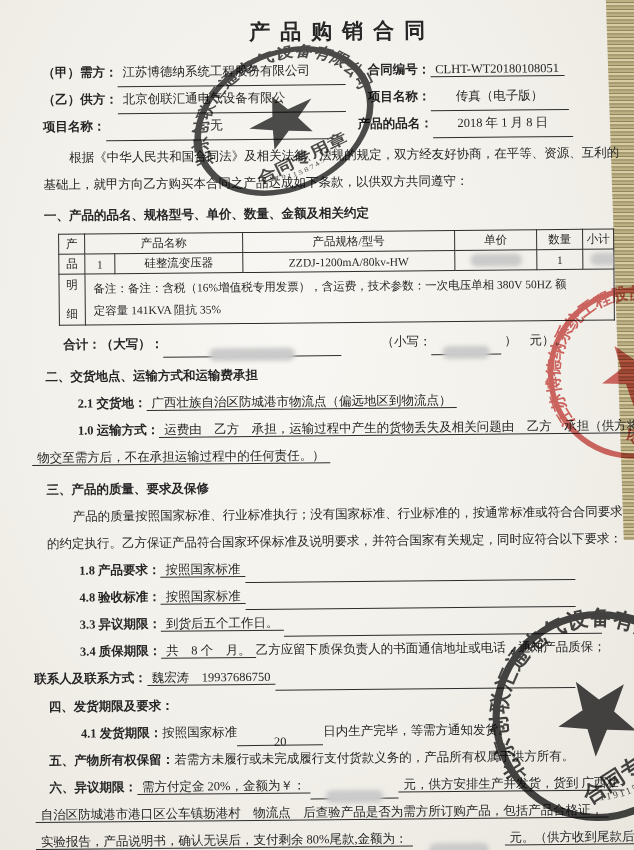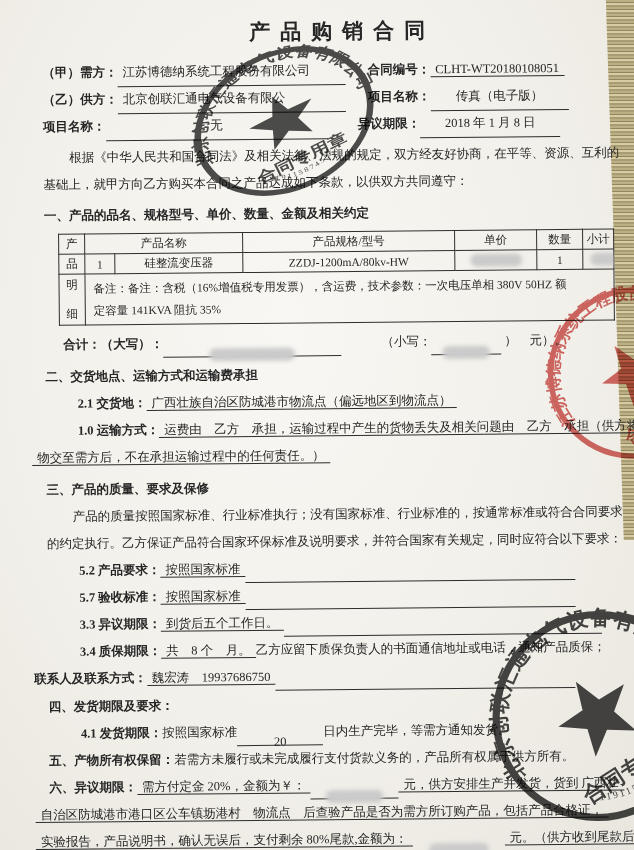--- a/index.html
+++ b/index.html
@@ -46,21 +46,21 @@
       <span class="b">合同编号：</span><span class="u">CLHT-WT20180108051</span>
     </div>
     <div class="line">
       <span class="b">（乙）供方：</span><span class="u" style="display:inline-block;width:218px;">北京创联汇通电气设备有限公</span>
       <span style="display:inline-block;width:16px;"></span>
       <span class="b">项目名称：</span><span class="u" style="display:inline-block;width:128px;text-align:center;">传真（电子版）</span>
     </div>
     <div class="line">
       <span class="b">项目名称：</span><span class="u" style="display:inline-block;width:212px;text-align:center;">无</span>
       <span style="display:inline-block;width:24px;"></span>
-      <span class="b">异议期限：</span><span class="u" style="display:inline-block;width:130px;text-align:center;">2018 年 1 月 8 日</span>
+      <span class="b">产品的品名：</span><span class="u" style="display:inline-block;width:130px;text-align:center;">2018 年 1 月 8 日</span>
     </div>
 
     <div class="line indent1" style="margin-top:4px;">根据《中华人民共和国合同法》及相关法律、法规的规定，双方经友好协商，在平等、资源、互利的</div>
     <div class="line">基础上，就甲方向乙方购买本合同之产品达成如下条款，以供双方共同遵守：</div>
 
     <div class="hsec" style="margin-top:3px;">一、产品的品名、规格型号、单价、数量、金额及相关约定</div>
 
     <table class="items">
       <colgroup>
           <col style="width:26px">
@@ -116,24 +116,24 @@
       <span class="b">1.0 运输方式：</span><span class="u">运费由　乙方　承担，运输过程中产生的货物丢失及相关问题由　乙方　承担（供方将货</span>
     </div>
     <div class="line outdent">
       <span class="u">物交至需方后，不在承担运输过程中的任何责任。）</span>
     </div>
 
     <div class="hsec" style="margin-top:4px;">三、产品的质量、要求及保修</div>
     <div class="line indent1">产品的质量按照国家标准、行业标准执行；没有国家标准、行业标准的，按通常标准或符合合同要求</div>
     <div class="line">的约定执行。乙方保证产品符合国家环保标准及说明要求，并符合国家有关规定，同时应符合以下要求：</div>
     <div class="line" style="margin-left:32px;">
-      <span class="b">5.2 产品要求：</span><span class="u">按照国家标准</span><span class="tail" style="width:330px;"></span>
-    </div>
-    <div class="line" style="margin-left:32px;">
-      <span class="b">5.7 验收标准：</span><span class="u">按照国家标准</span><span class="tail" style="width:330px;"></span>
+      <span class="b">1.8 产品要求：</span><span class="u">按照国家标准</span><span class="tail" style="width:330px;"></span>
+    </div>
+    <div class="line" style="margin-left:32px;">
+      <span class="b">4.8 验收标准：</span><span class="u">按照国家标准</span><span class="tail" style="width:330px;"></span>
     </div>
     <div class="line" style="margin-left:32px;">
       <span class="b">3.3 异议期限：</span><span class="u">到货后五个工作日。</span><span class="tail" style="width:318px;"></span>
     </div>
     <div class="line" style="margin-left:32px;">
       <span class="b">3.4 质保期限：</span><span class="u">共　8 个　月。</span><span>乙方应留下质保负责人的书面通信地址或电话，通知产品质保；</span>
     </div>
     <div class="line outdent">
       <span class="b">联系人及联系方式：</span><span class="u">魏宏涛　19937686750</span><span class="tail" style="width:300px;"></span>
     </div>

